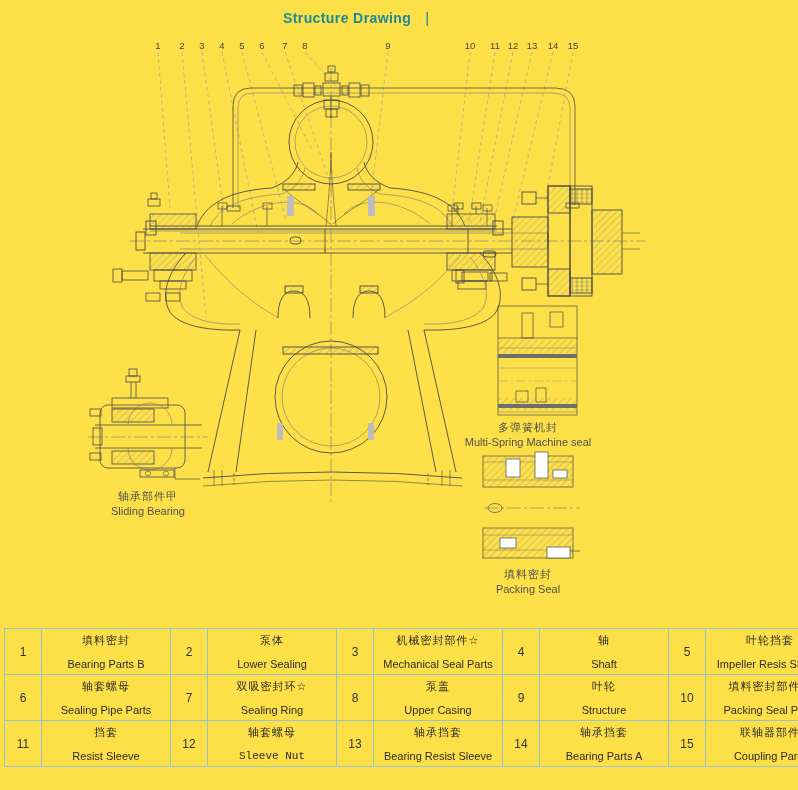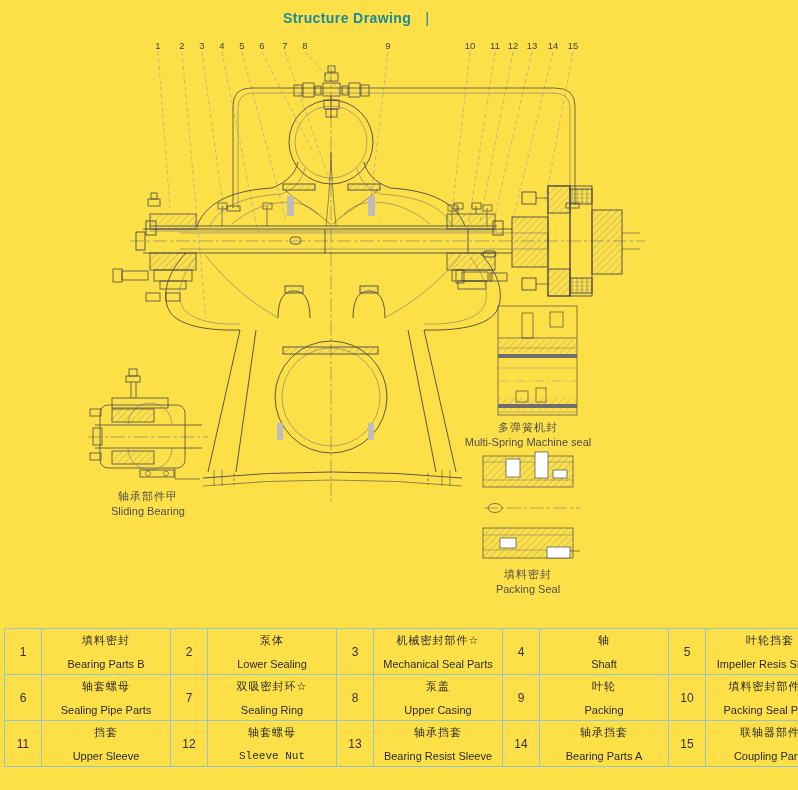--- a/index.html
+++ b/index.html
@@ -360,33 +360,33 @@
             <span class="en">Sealing Ring</span>
           </td>
           <td class="no" style="width: 32px;">8</td>
           <td style="width: 124px;">
             <span class="cn">泵盖</span>
             <span class="en">Upper Casing</span>
           </td>
           <td class="no" style="width: 32px;">9</td>
           <td style="width: 124px;">
             <span class="cn">叶轮</span>
-            <span class="en">Packing</span>
+            <span class="en">Structure</span>
           </td>
           <td class="no" style="width: 32px;">10</td>
           <td style="width: 124px;">
             <span class="cn">填料密封部件☆</span>
             <span class="en">Packing Seal Parts</span>
           </td>
         </tr>
         <tr>
           <td class="no" style="width: 32px;">11</td>
           <td style="width: 124px;">
             <span class="cn">挡套</span>
-            <span class="en">Upper Sleeve</span>
+            <span class="en">Resist Sleeve</span>
           </td>
           <td class="no" style="width: 32px;">12</td>
           <td style="width: 124px; font-family: Liberation Mono, monospace;">
             <span class="cn">轴套螺母</span>
             <span class="en">Sleeve Nut</span>
           </td>
           <td class="no" style="width: 32px;">13</td>
           <td style="width: 124px;">
             <span class="cn">轴承挡套</span>
             <span class="en">Bearing Resist Sleeve</span>

